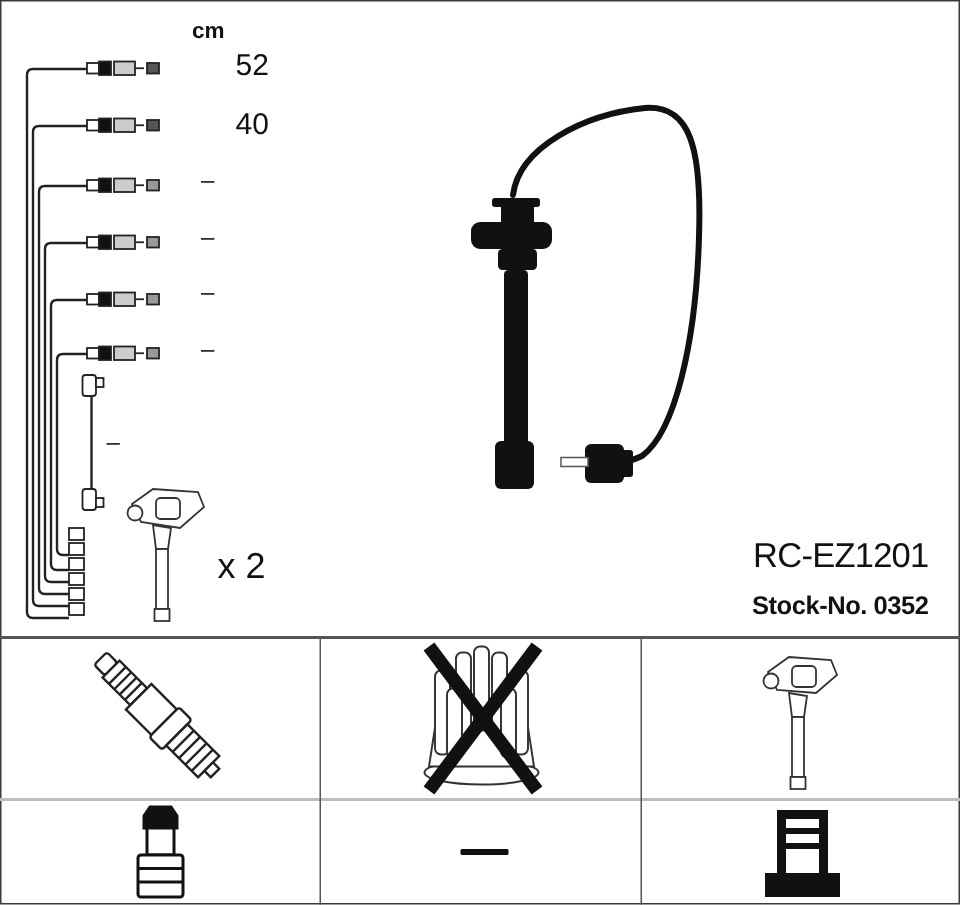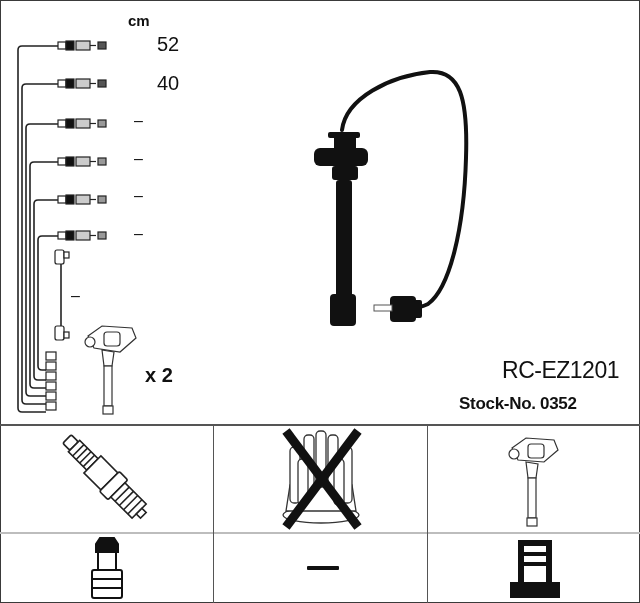--- a/index.html
+++ b/index.html
@@ -6,23 +6,23 @@
   body { width: 640px; height: 603px; position: relative; overflow: hidden; font-family: "Liberation Sans", sans-serif; color: #111; }
   .frame { position: absolute; left: 0; top: 0; width: 638px; height: 601px; border: 1px solid #3a3a3a; }
   .top-panel { position: absolute; left: 0; top: 0; width: 612px; height: 424px; }
   .hdiv { position: absolute; left: 0; width: 640px; height: 2px; background: #555; }
   .hdiv.light { background: #bdbdbd; height: 2px; }
   .vdiv { position: absolute; top: 424px; width: 1px; height: 179px; background: #555; }
   .label { position: absolute; }
   .cm-label { left: 128px; top: 12px; font-size: 15px; font-weight: bold; }
   .len { font-size: 20px; left: 131px; margin-left: 26px; }
   .dash { font-size: 16px; left: 134px; }
-  .x2 { left: 145px; top: 364px; font-size: 20px; font-weight: bold; }
+  .x2 { left: 145px; top: 364px; font-size: 24px; font-weight: normal; }
   .part { left: 469px; top: 357px; width: 150px; text-align: right; font-size: 23px; font-weight: normal; letter-spacing: -0.5px; }
-  .stock { left: 459px; top: 394px; width: 160px; text-align: left; font-size: 17px; font-weight: bold; letter-spacing: -0.3px; }
+  .stock { left: 459px; top: 394px; width: 160px; text-align: right; font-size: 17px; font-weight: bold; letter-spacing: -0.3px; }
   svg { position: absolute; overflow: visible; }
   .cell { position: absolute; }
 </style>
 </head>
 <body>
 
 <div class="frame"></div>
 
 <div class="top-panel">
 

